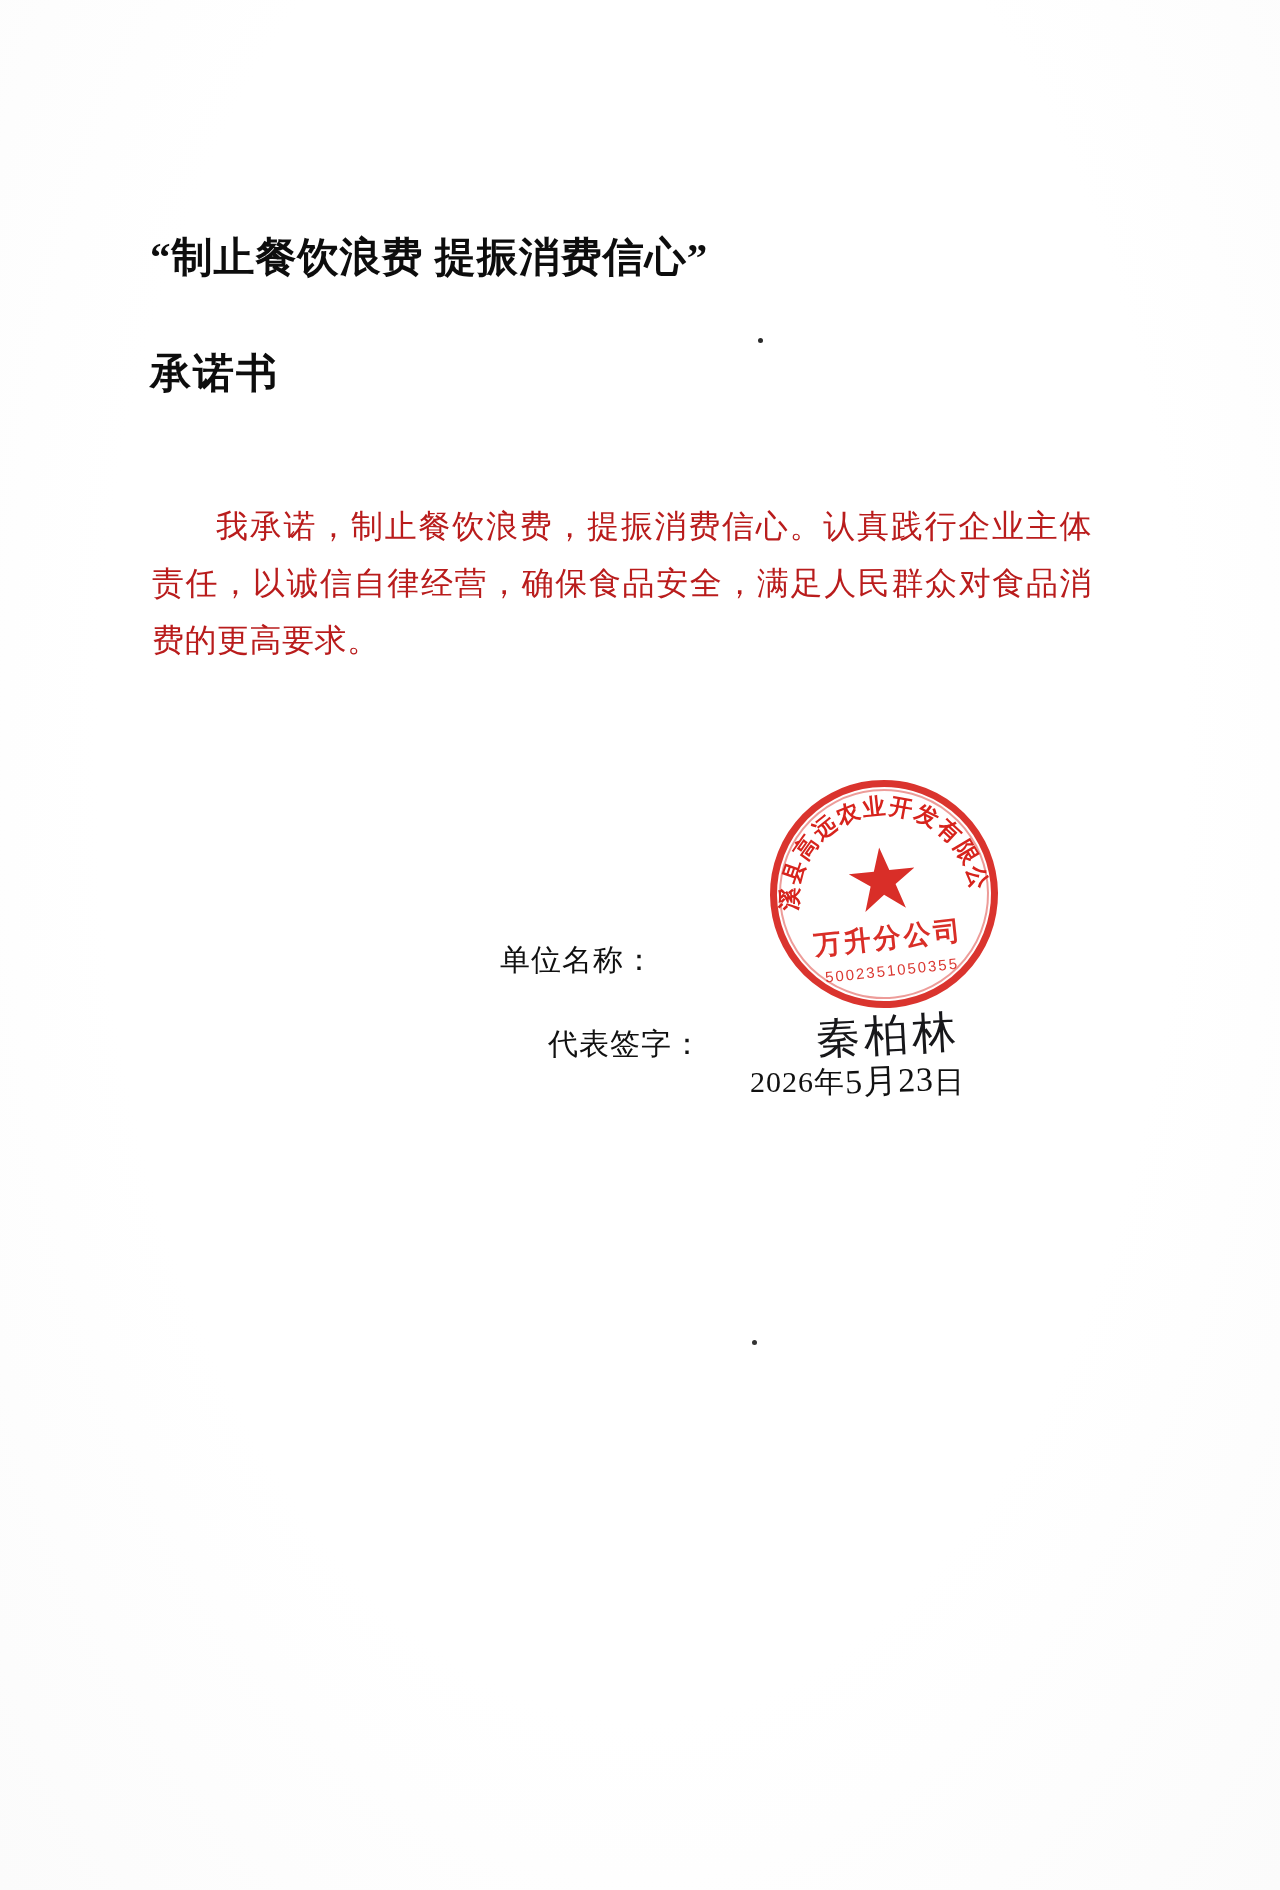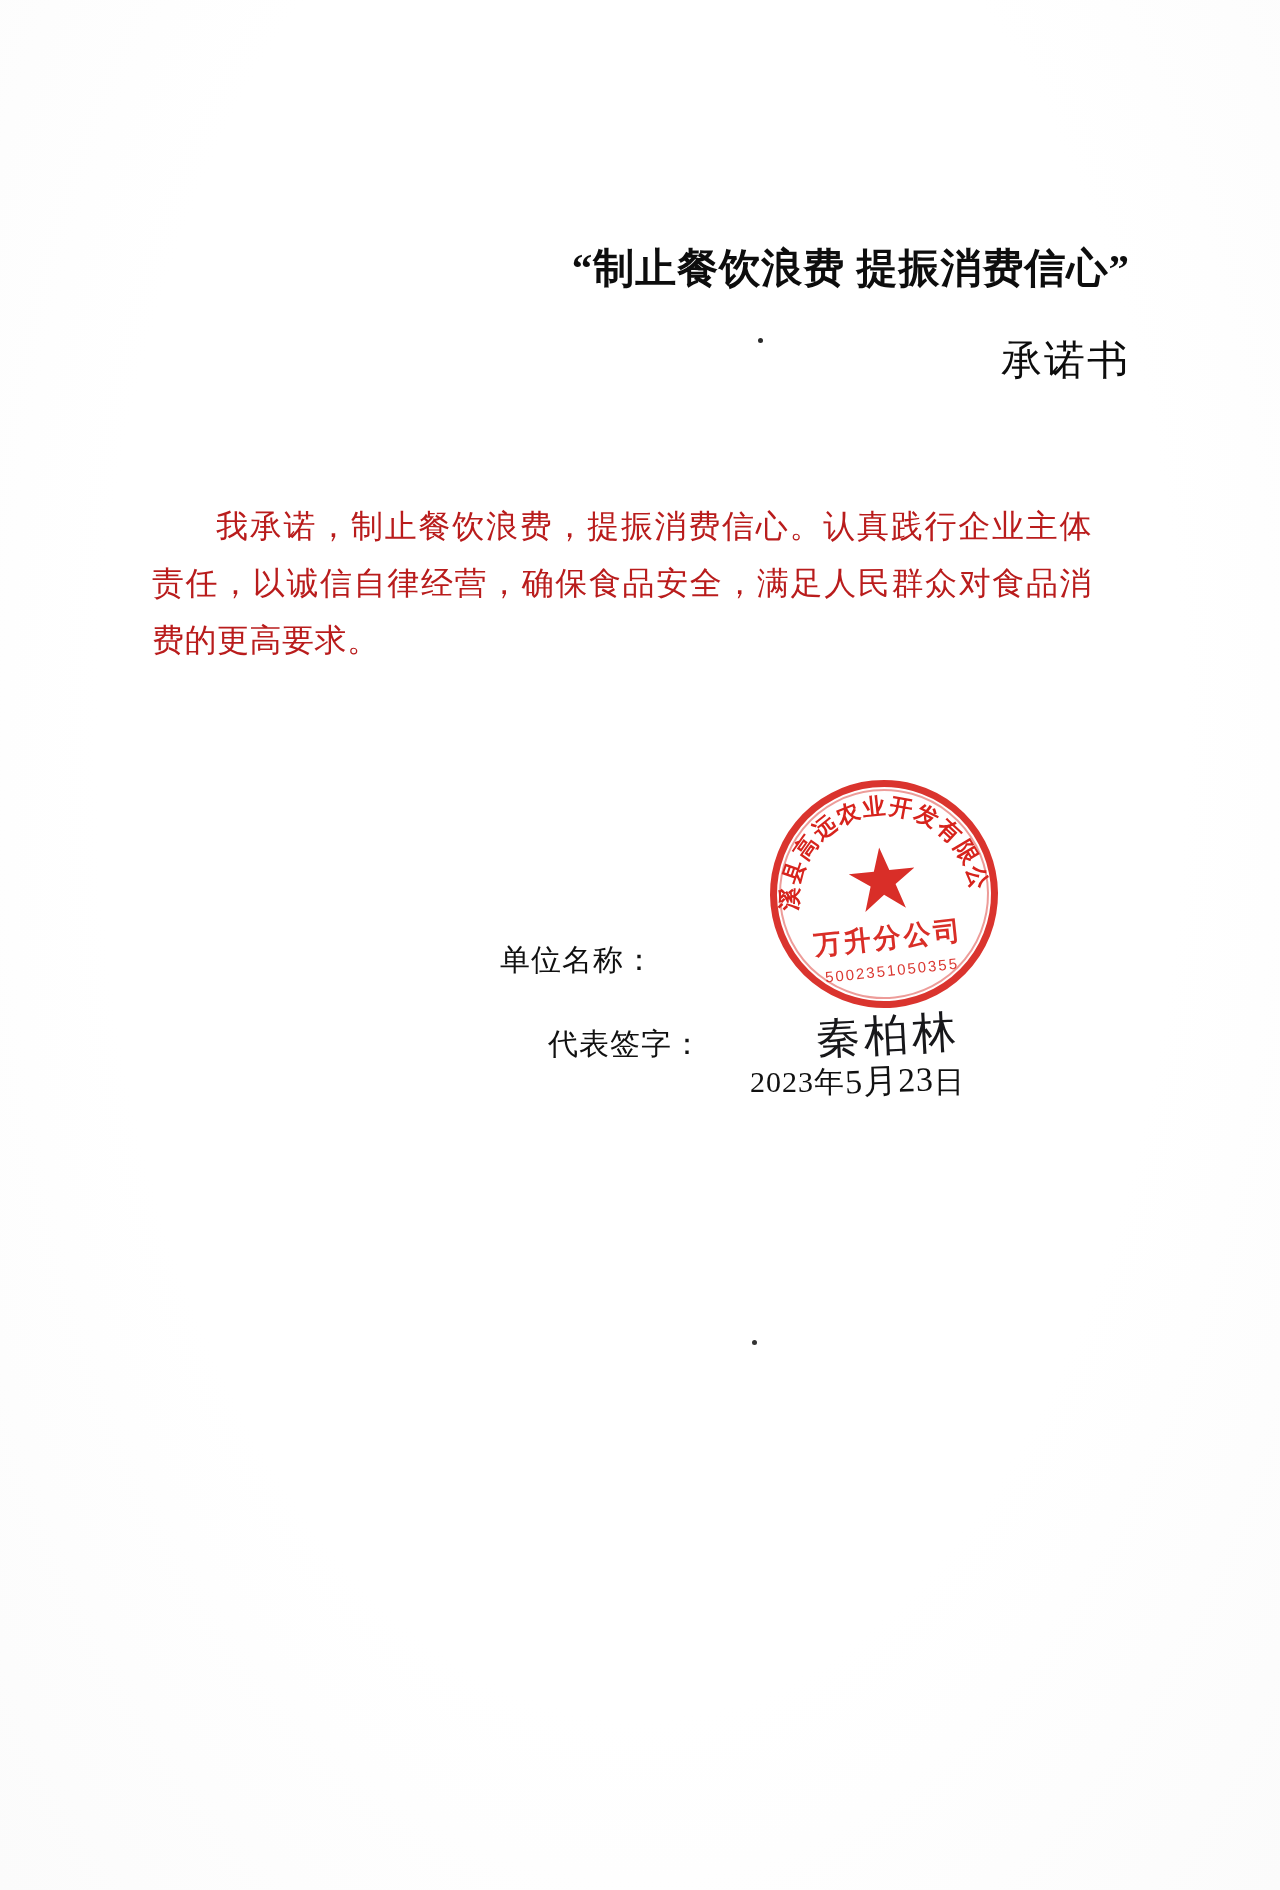--- a/index.html
+++ b/index.html
@@ -35,39 +35,39 @@
   .content {
     position: absolute;
     left: 150px;
     top: 0;
     width: 980px;
     height: 100%;
   }
 
   .title-block {
     position: absolute;
-    top: 244px;
+    top: 233px;
     left: 0;
     width: 980px;
-    text-align: right;
+    text-align: left;
   }
   .title-line1 {
     font-family: "Liberation Serif", "DejaVu Serif", serif;
     font-weight: bold;
     font-size: 41px;
     letter-spacing: 1px;
     line-height: 1.2;
     color: #0d0d0d;
   }
   .title-line2 {
     font-family: "Liberation Serif", "DejaVu Serif", serif;
-    font-weight: normal;
+    font-weight: bold;
     font-size: 41px;
     letter-spacing: 2px;
-    margin-top: 40px;
+    margin-top: 64px;
     color: #0d0d0d;
   }
 
   .stray-dot-1 {
     position: absolute;
     left: 758px;
     top: 338px;
     width: 5px;
     height: 5px;
     background: #2b2b2b;
@@ -233,21 +233,21 @@
         <span class="sign-label">单位名称：</span>
         <span class="sign-value"></span>
       </div>
 
       <div class="sign-row rep">
         <span class="sign-label">代表签字：</span>
         <span class="signature">秦柏林</span>
       </div>
 
       <div class="date-row">
-        <span>2023</span><span>年</span><span class="date-hand">5月23</span><span>日</span>
+        <span>2026</span><span>年</span><span class="date-hand">5月23</span><span>日</span>
       </div>
 
     </div>
   </div>
 
   <div class="seal">
     <div class="ring"></div>
     <div class="ring-inner"></div>
     <div class="star"></div>
     <svg viewBox="0 0 228 228">

